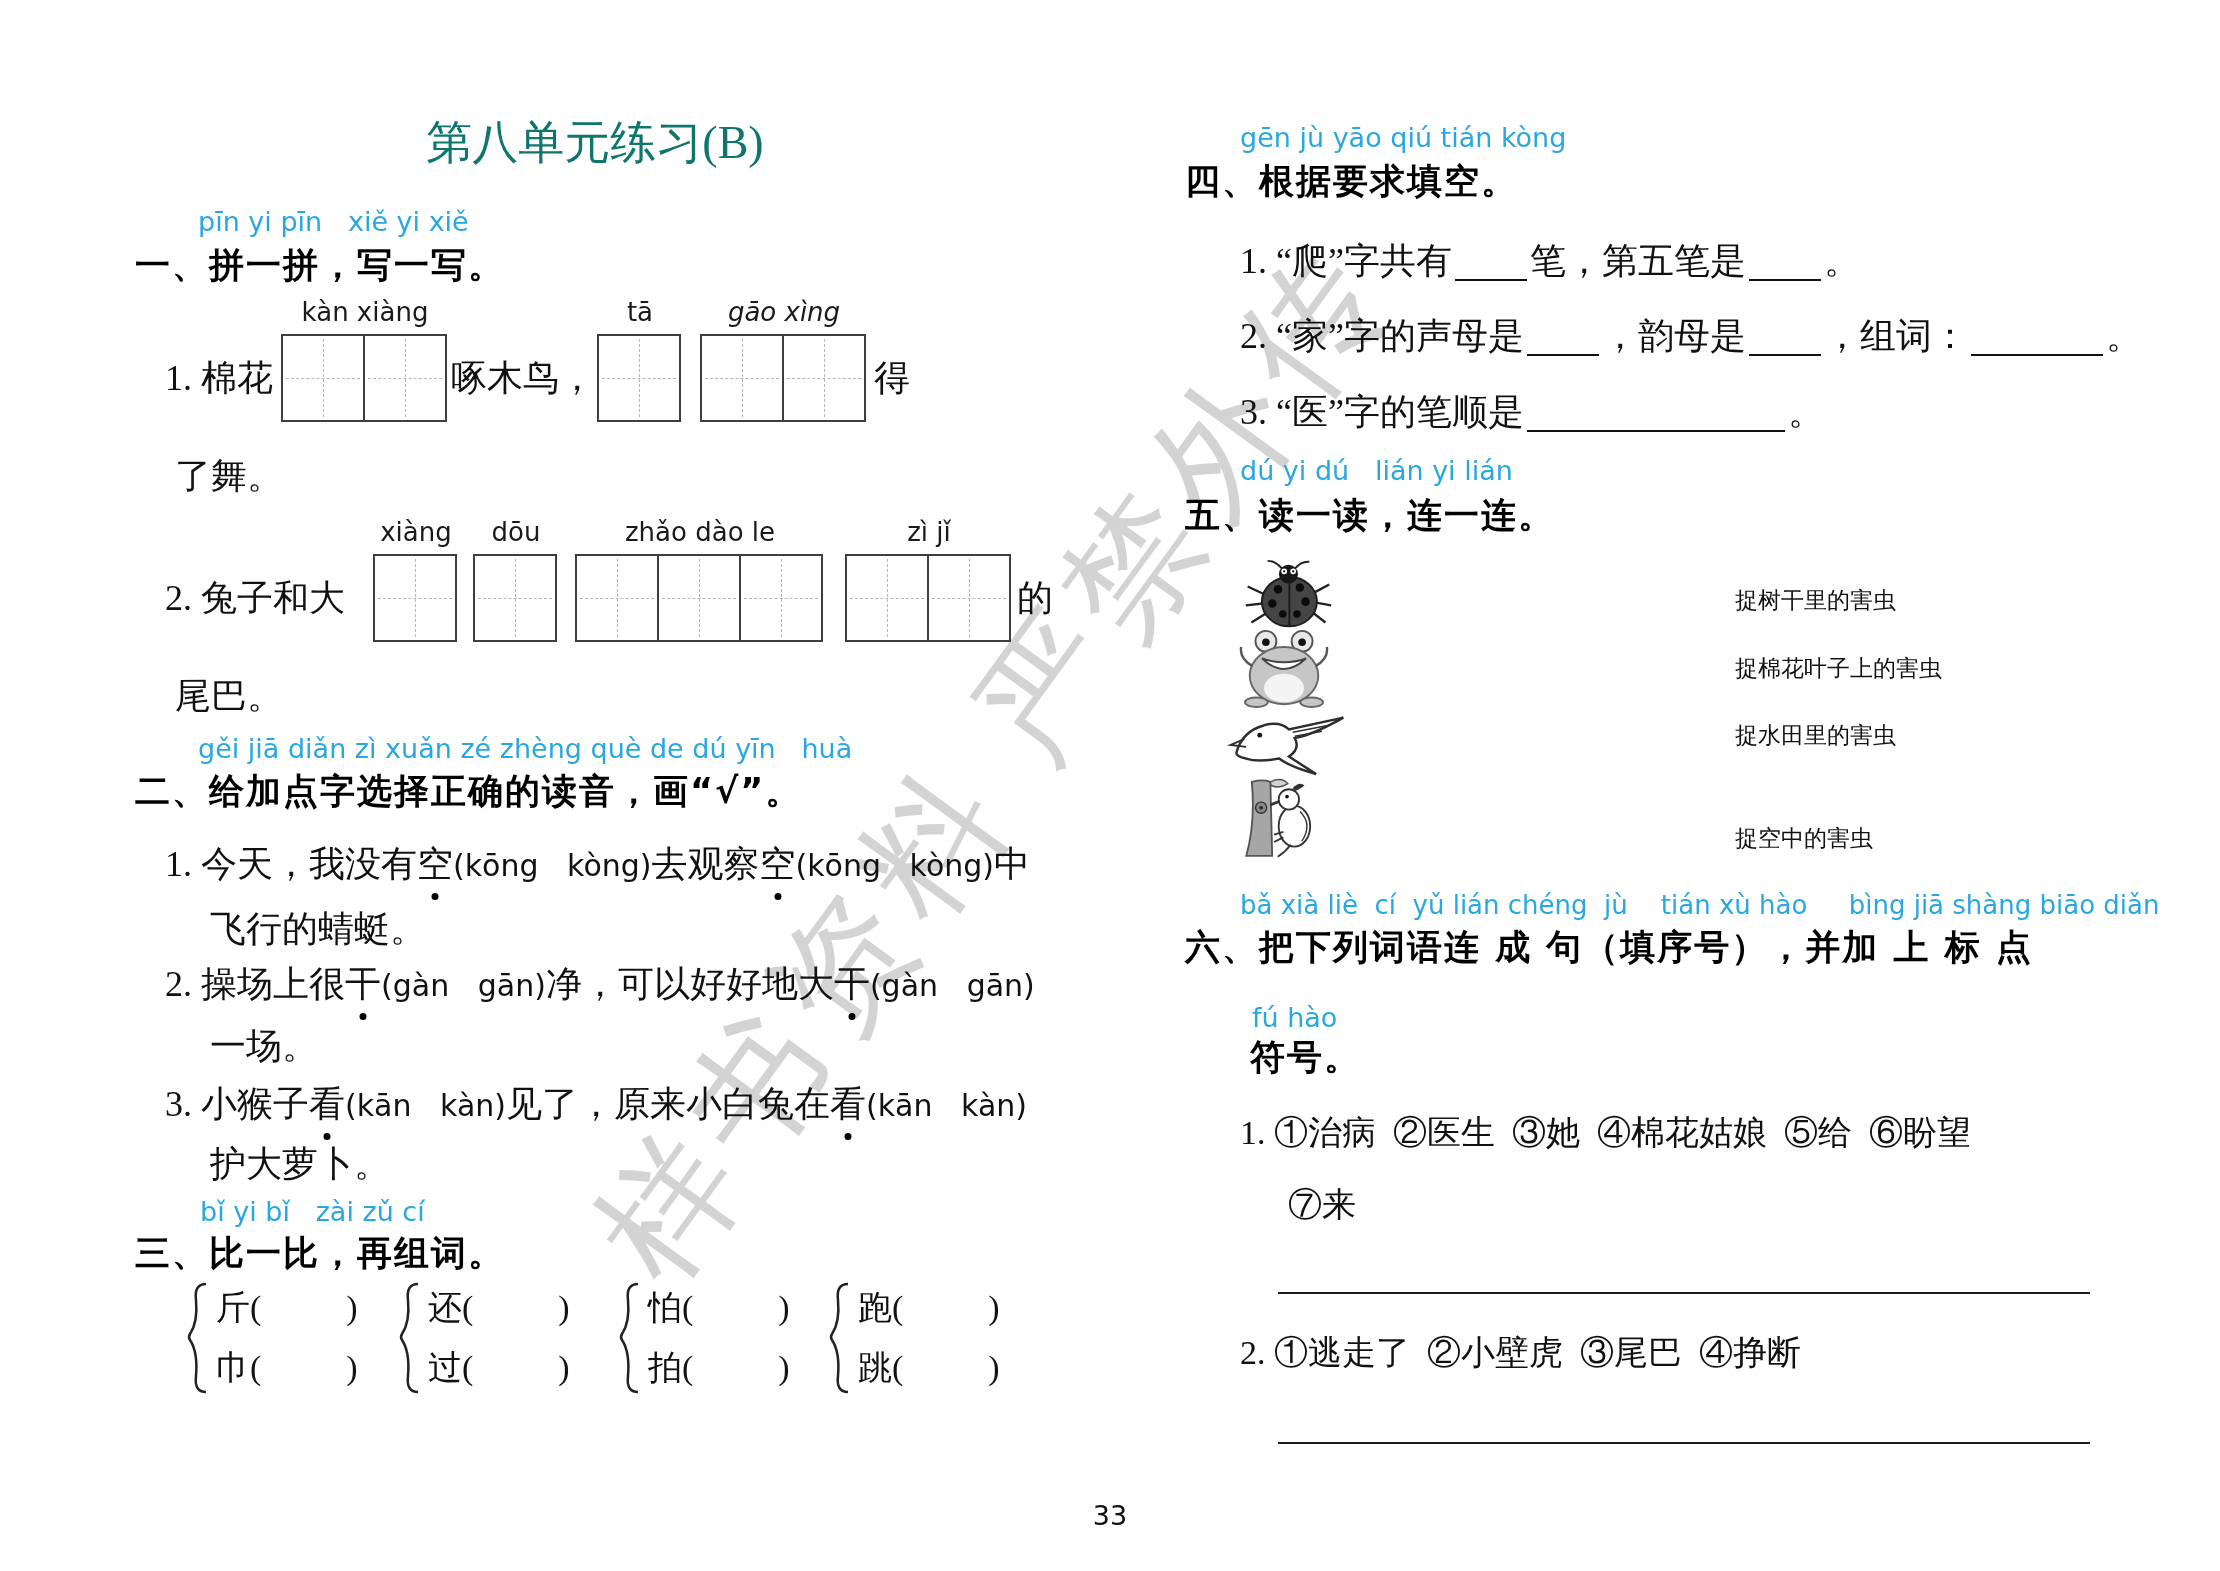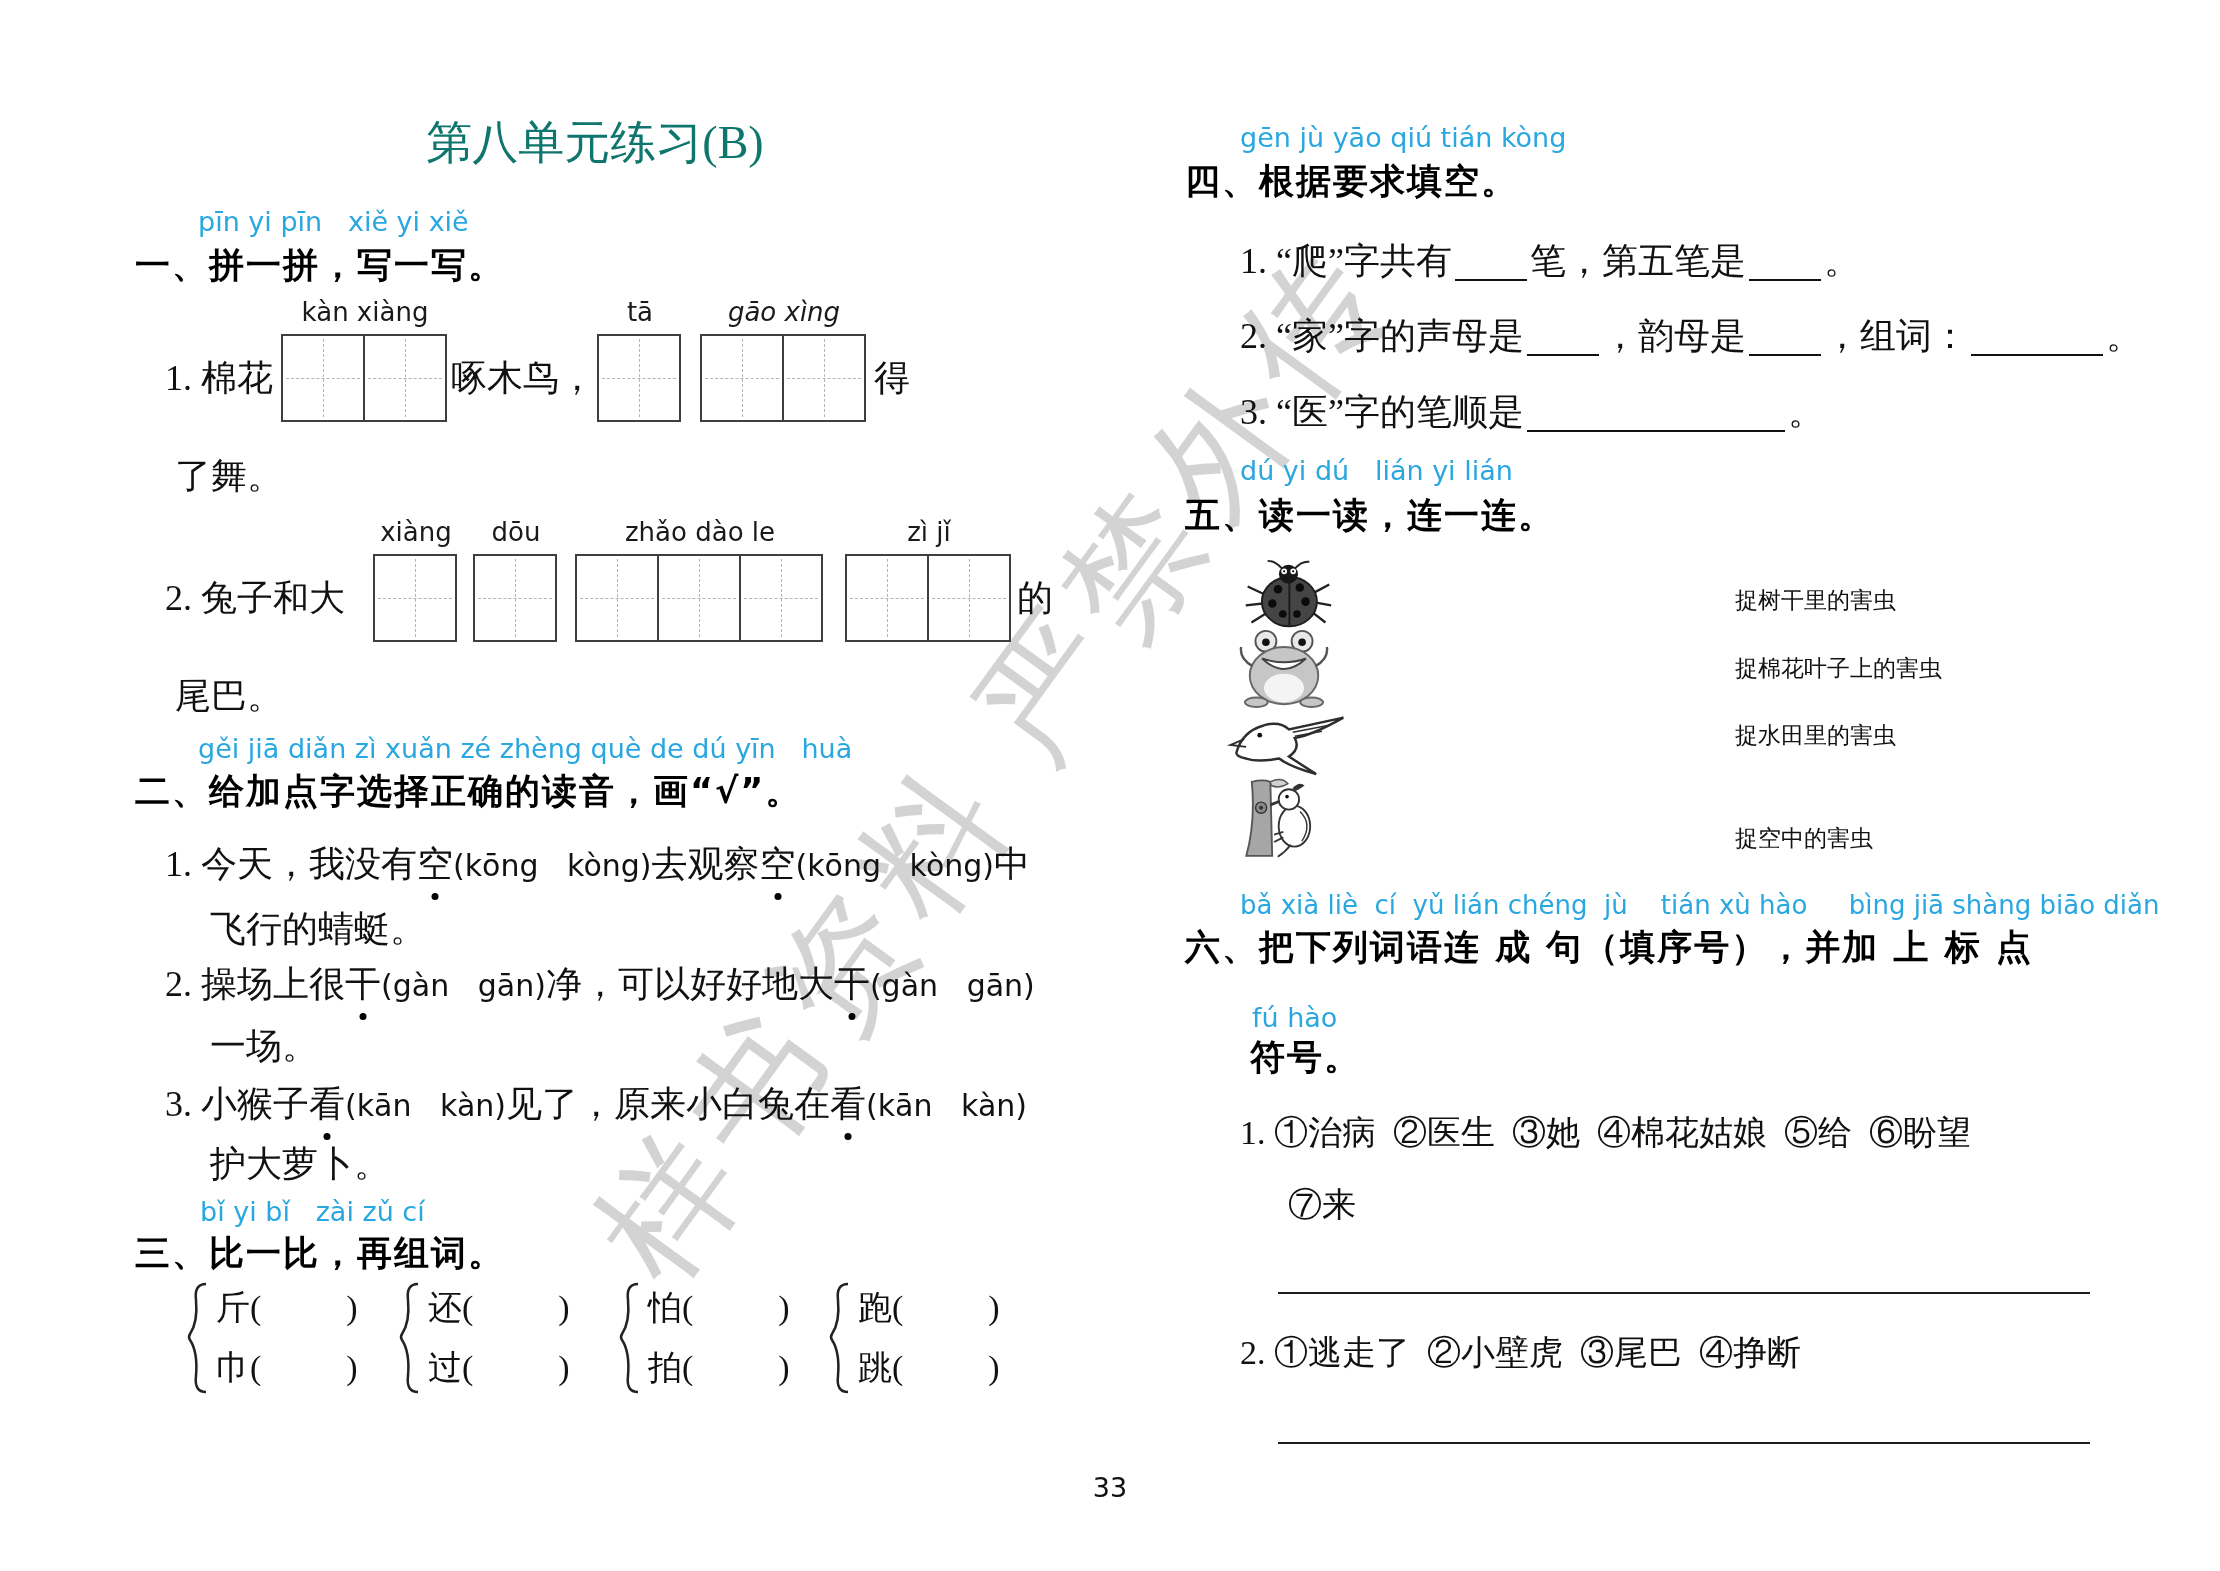--- a/index.html
+++ b/index.html
@@ -38,21 +38,21 @@
   .cell:first-child{margin-left:0;}
   .cell::before{content:"";position:absolute;left:50%;top:3px;bottom:3px;border-left:1.5px dashed #b5b5b5;}
   .cell::after{content:"";position:absolute;top:50%;left:3px;right:3px;border-top:1.5px dashed #b5b5b5;}
   
   .cmp{position:absolute;display:flex;align-items:center;z-index:2;}
   .cmpcol{display:flex;flex-direction:column;justify-content:space-between;height:106px;margin-left:8px;}
   .wordpair{font-size:34px;white-space:pre;}
   
   .connect-text{font-size:23px;white-space:pre;}
   .ansline{position:absolute;border-top:2px solid #1c1c1c;width:812px;z-index:2;}
-  .pagenum{font-family:"DejaVu Sans",sans-serif;font-size:27px;text-align:center;}
+  .pagenum{font-family:"DejaVu Sans",sans-serif;font-size:27px;text-align:center;margin-top:28px;}
   .animal{position:absolute;z-index:2;}
 </style>
 </head>
 <body>
 
 <div class="page">
 
   <div class="watermark">样书资料 严禁外传</div>
 
   <h1 class="title abs" style="left:135px;top:112px;width:920px;">第八单元练习(B)</h1>

